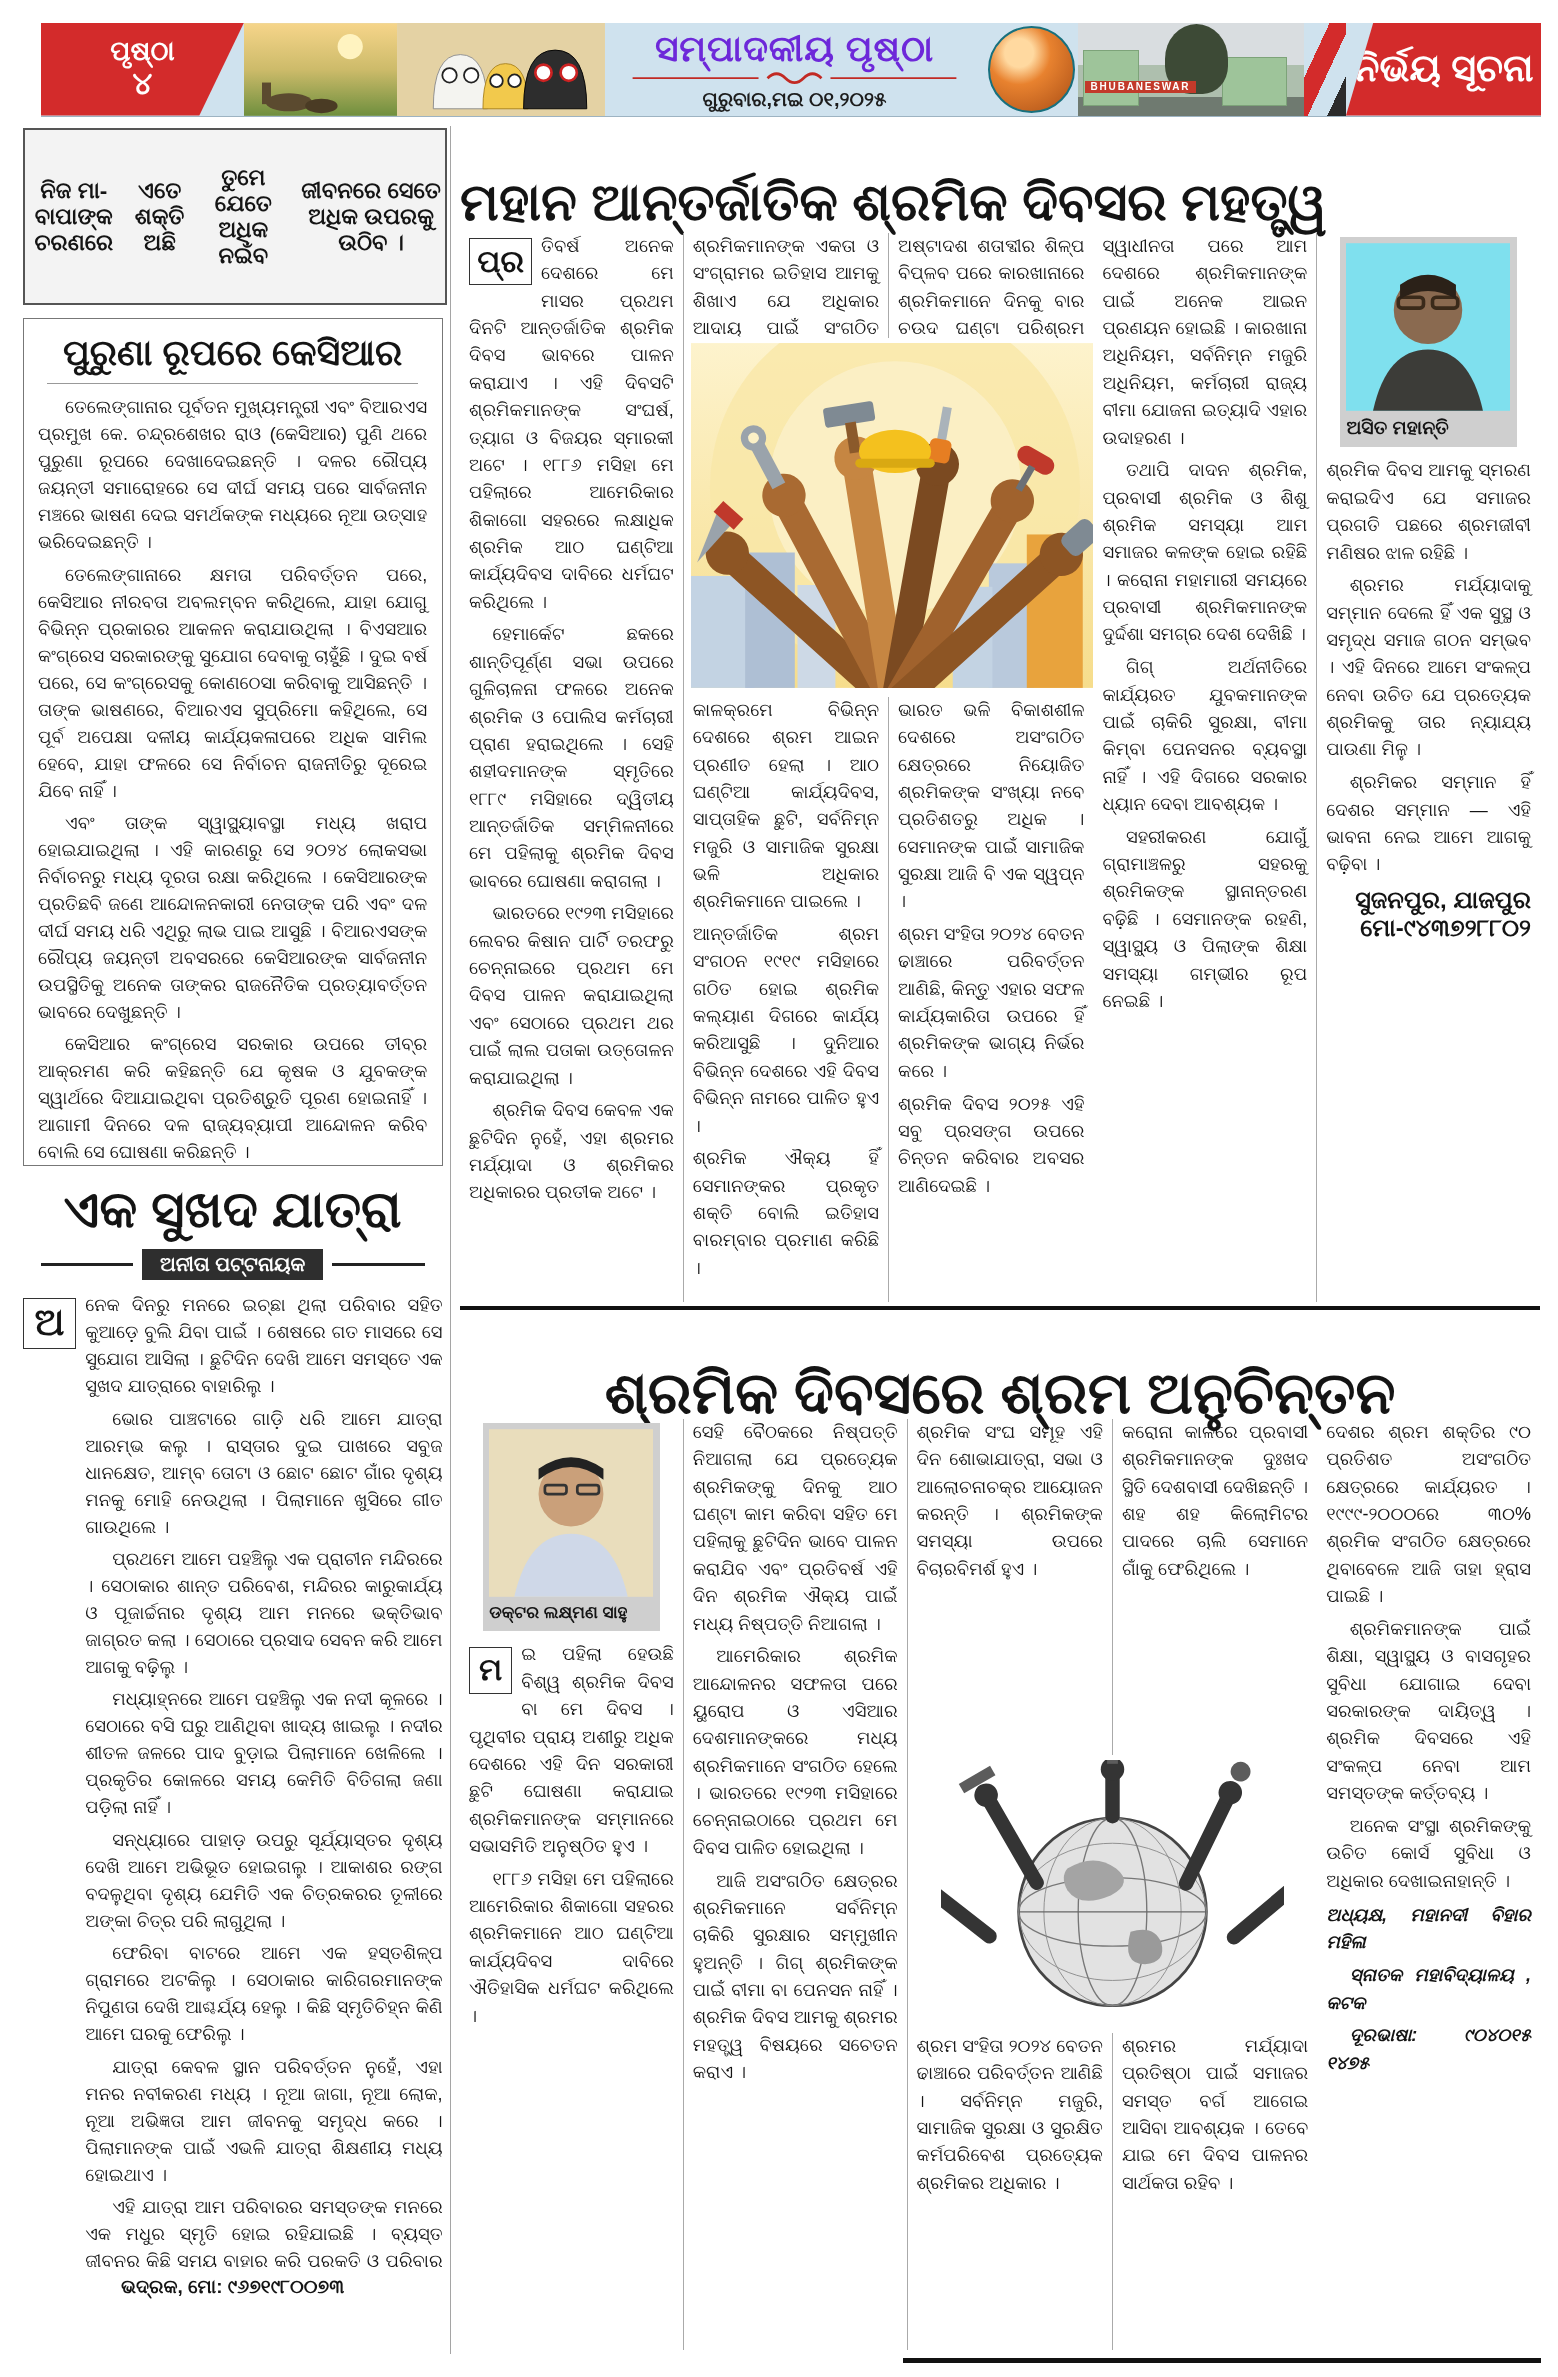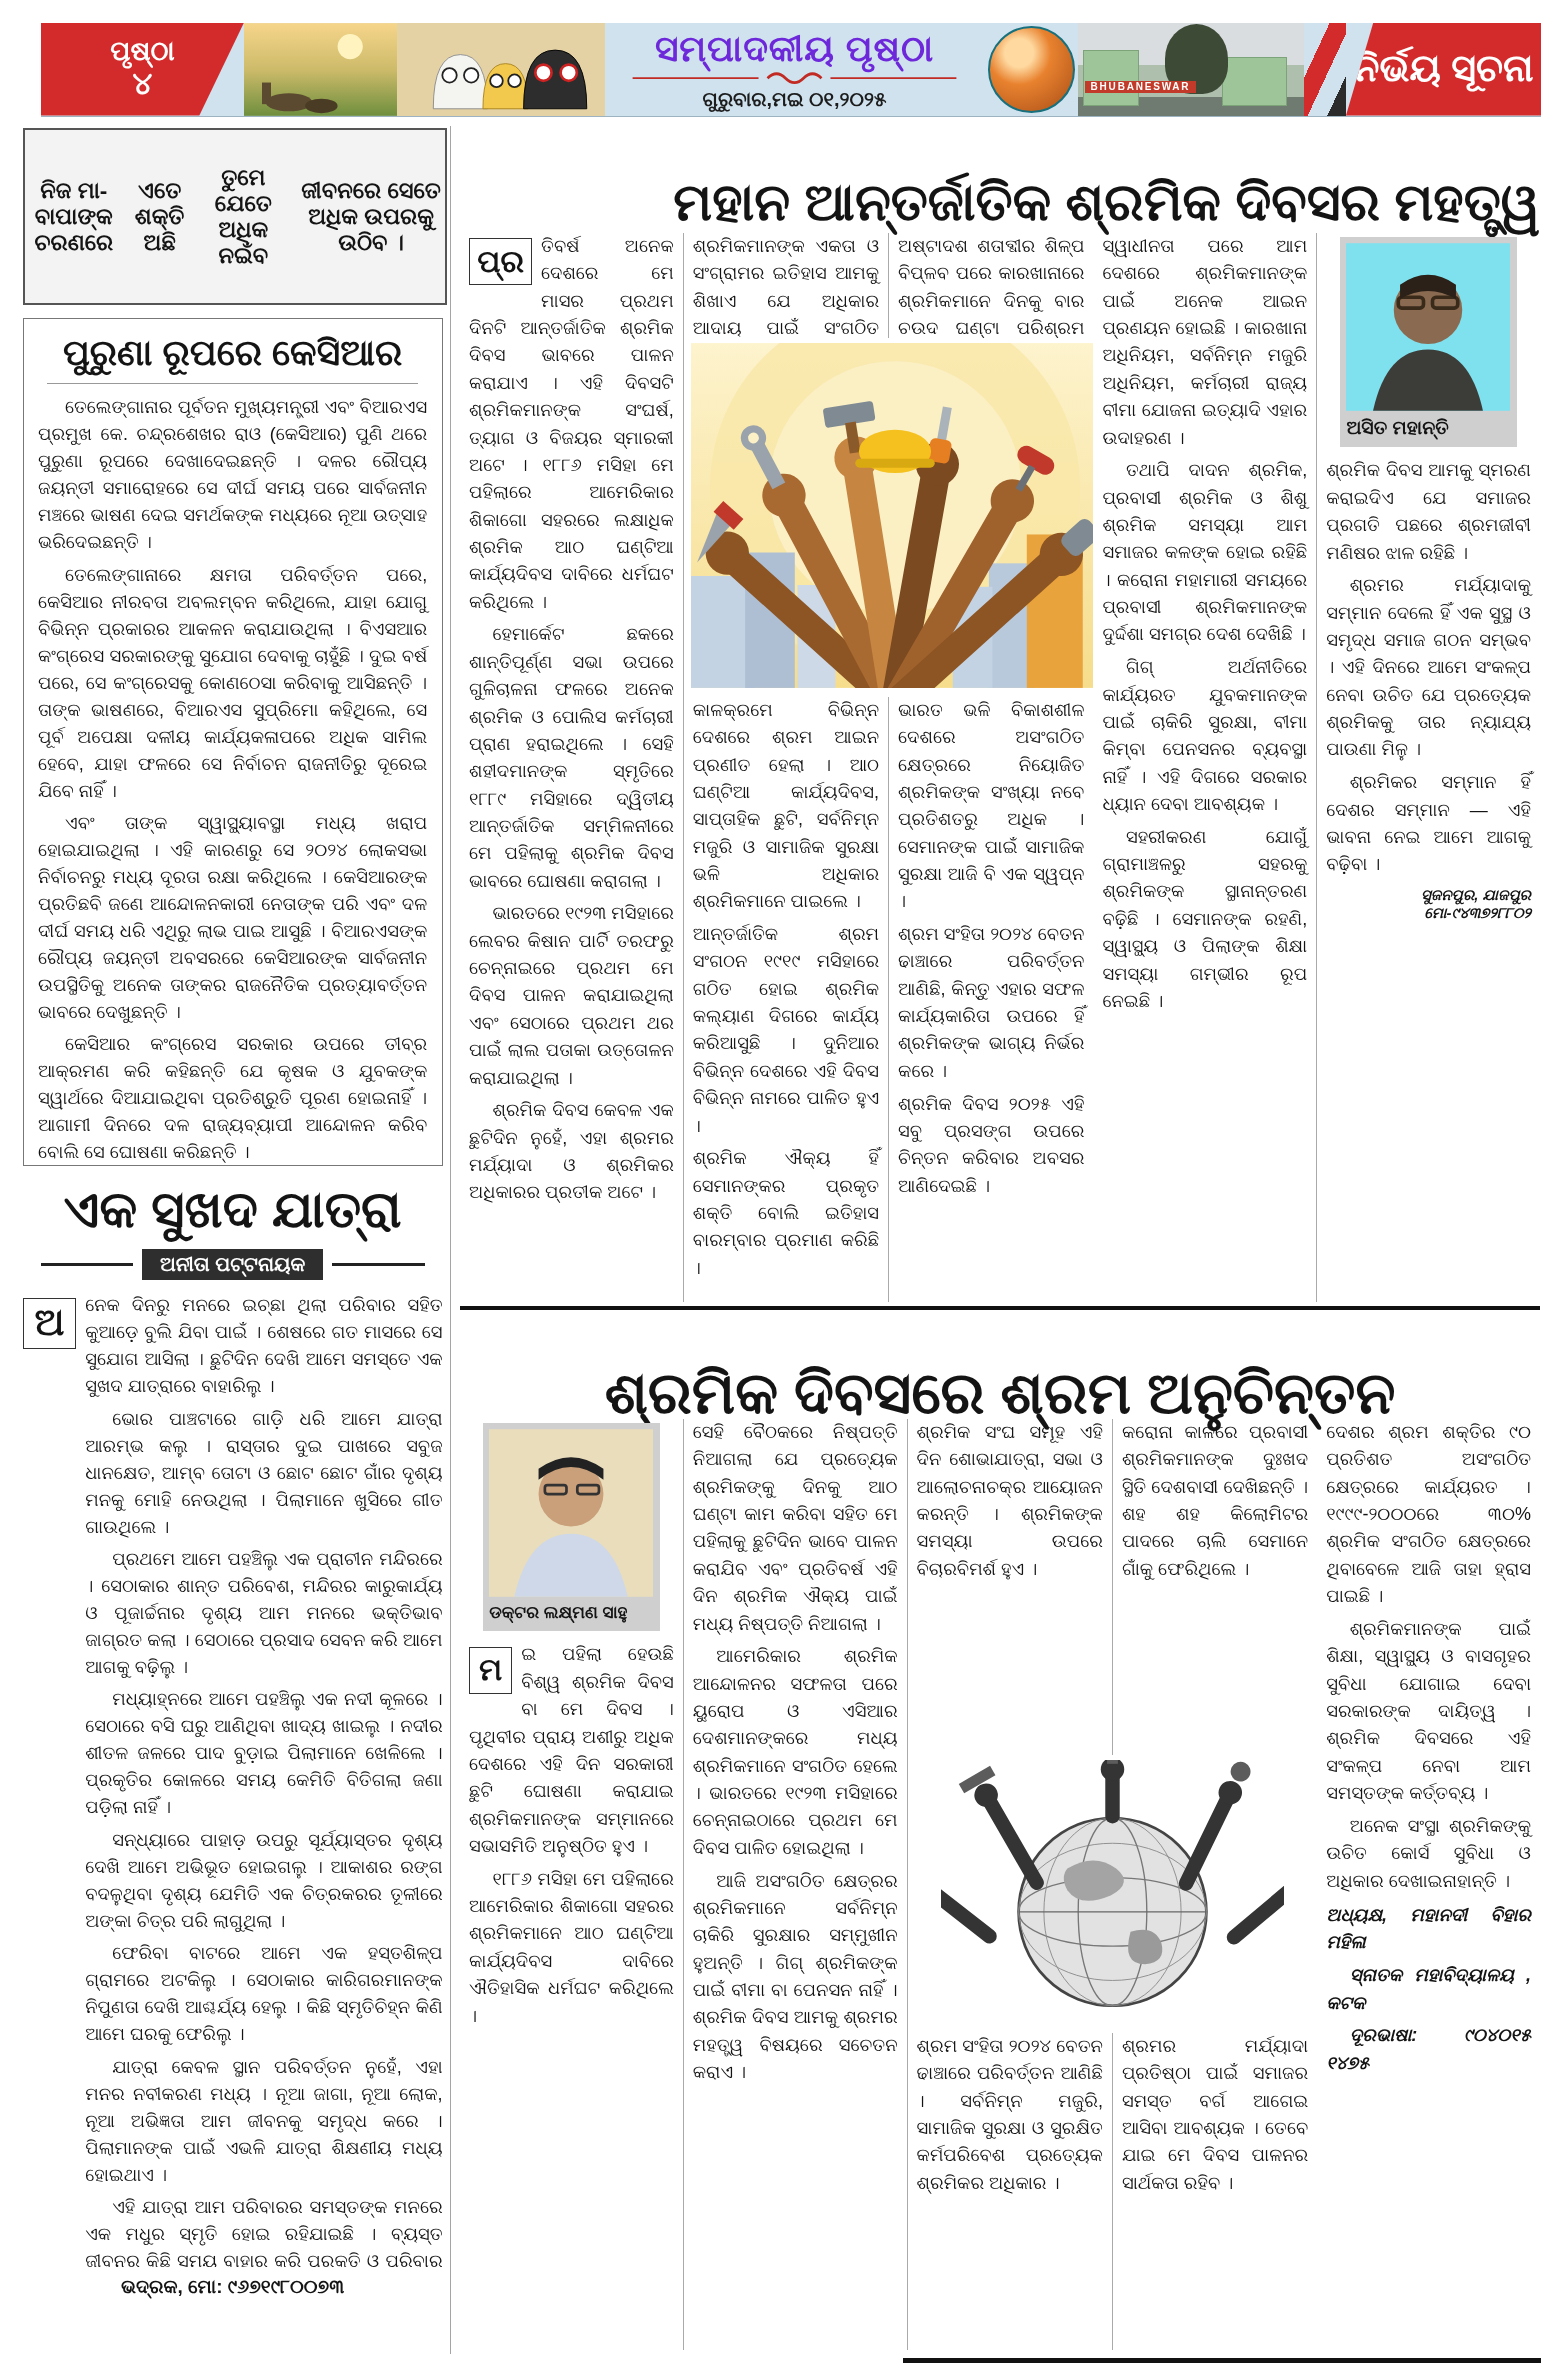--- a/index.html
+++ b/index.html
@@ -48,37 +48,37 @@
   .art2{position:absolute;left:22.6px;top:1175px;width:420px;height:1179px;overflow:hidden;}
   .h-mid{font-size:51px;font-weight:bold;text-align:center;margin:5.4px 0 9px;}
   .byline-row{display:flex;align-items:center;gap:9px;margin:0 18px 12.6px;}
   .byline-row .ln{flex:1;height:2.7px;background:#222;}
   .byline-box{background:#2e2e2e;color:#fff;font-size:20px;font-weight:bold;padding:3.6px 18px;}
   .dropcap{float:left;font-size:38px;font-weight:bold;border:1.8px solid #333;padding:3.6px 10.8px;
            margin:5.4px 9px 3.6px 0;line-height:1.1;background:#fff;}
   .art2 .bodytext p:first-child{text-indent:0;}
   .credit-center{font-size:19px;font-weight:bold;text-align:center;margin-top:9px;}
   
-  .main-head{position:absolute;left:460px;top:137px;width:1080px;text-align:right;
+  .main-head{position:absolute;left:460px;top:137px;width:1080px;text-align:left;
              font-size:52px;font-weight:bold;}
   .cols{position:absolute;display:flex;overflow:hidden;}
   .mainbody{left:460px;top:233px;width:1080px;height:1069px;}
   .col{flex:1 1 0;padding:0 9px;overflow:hidden;}
   .col + .col{border-left:0.9px solid #aaa;}
   .col p{margin:0 0 5.4px;font-size:18px;line-height:1.52;text-align:justify;text-indent:23.5px;}
   .col p:first-child{text-indent:0;}
   .colgroup{flex:2 2 0;display:flex;flex-direction:column;border-left:0.9px solid #aaa;overflow:hidden;}
   .grp-row{display:flex;flex:0 0 auto;overflow:hidden;}
   .grp-row .gcol{flex:1 1 0;padding:0 9px;overflow:hidden;}
   .grp-row .gcol + .gcol{border-left:0.9px solid #aaa;}
   .grp-row .gcol p{margin:0 0 5.4px;font-size:18px;line-height:1.52;text-align:justify;}
   .illus{flex:0 0 auto;margin:5.4px 7.2px;}
   .author-card{width:177px;margin:3.6px auto 10.8px;background:#cfcfcf;padding:6.3px;box-sizing:border-box;}
   .author-card .name{font-size:19px;font-weight:bold;text-align:left;padding:3.6px 0 0.9px;}
-  .credit-right{font-size:15px;font-weight:bold;text-align:right;margin-top:7.2px;font-style:italic;}
+  .credit-right{font-size:24px;font-weight:bold;text-align:right;margin-top:7.2px;}
   .blackrule{position:absolute;left:460px;top:1306px;width:1080px;height:3.6px;background:#111;}
   .art3-head{position:absolute;left:460px;top:1320px;width:1080px;text-align:center;
              font-size:58px;font-weight:bold;}
   .art3body{left:460px;top:1419px;width:1080px;height:931px;}
   .credit-italic{font-style:italic;font-weight:bold;font-size:19px;text-align:right;margin-top:7.2px;}
   .bottomrule{position:absolute;left:903px;top:2358px;width:638px;height:5.4px;background:#111;}
 </style>
 </head>
 <body>
 

